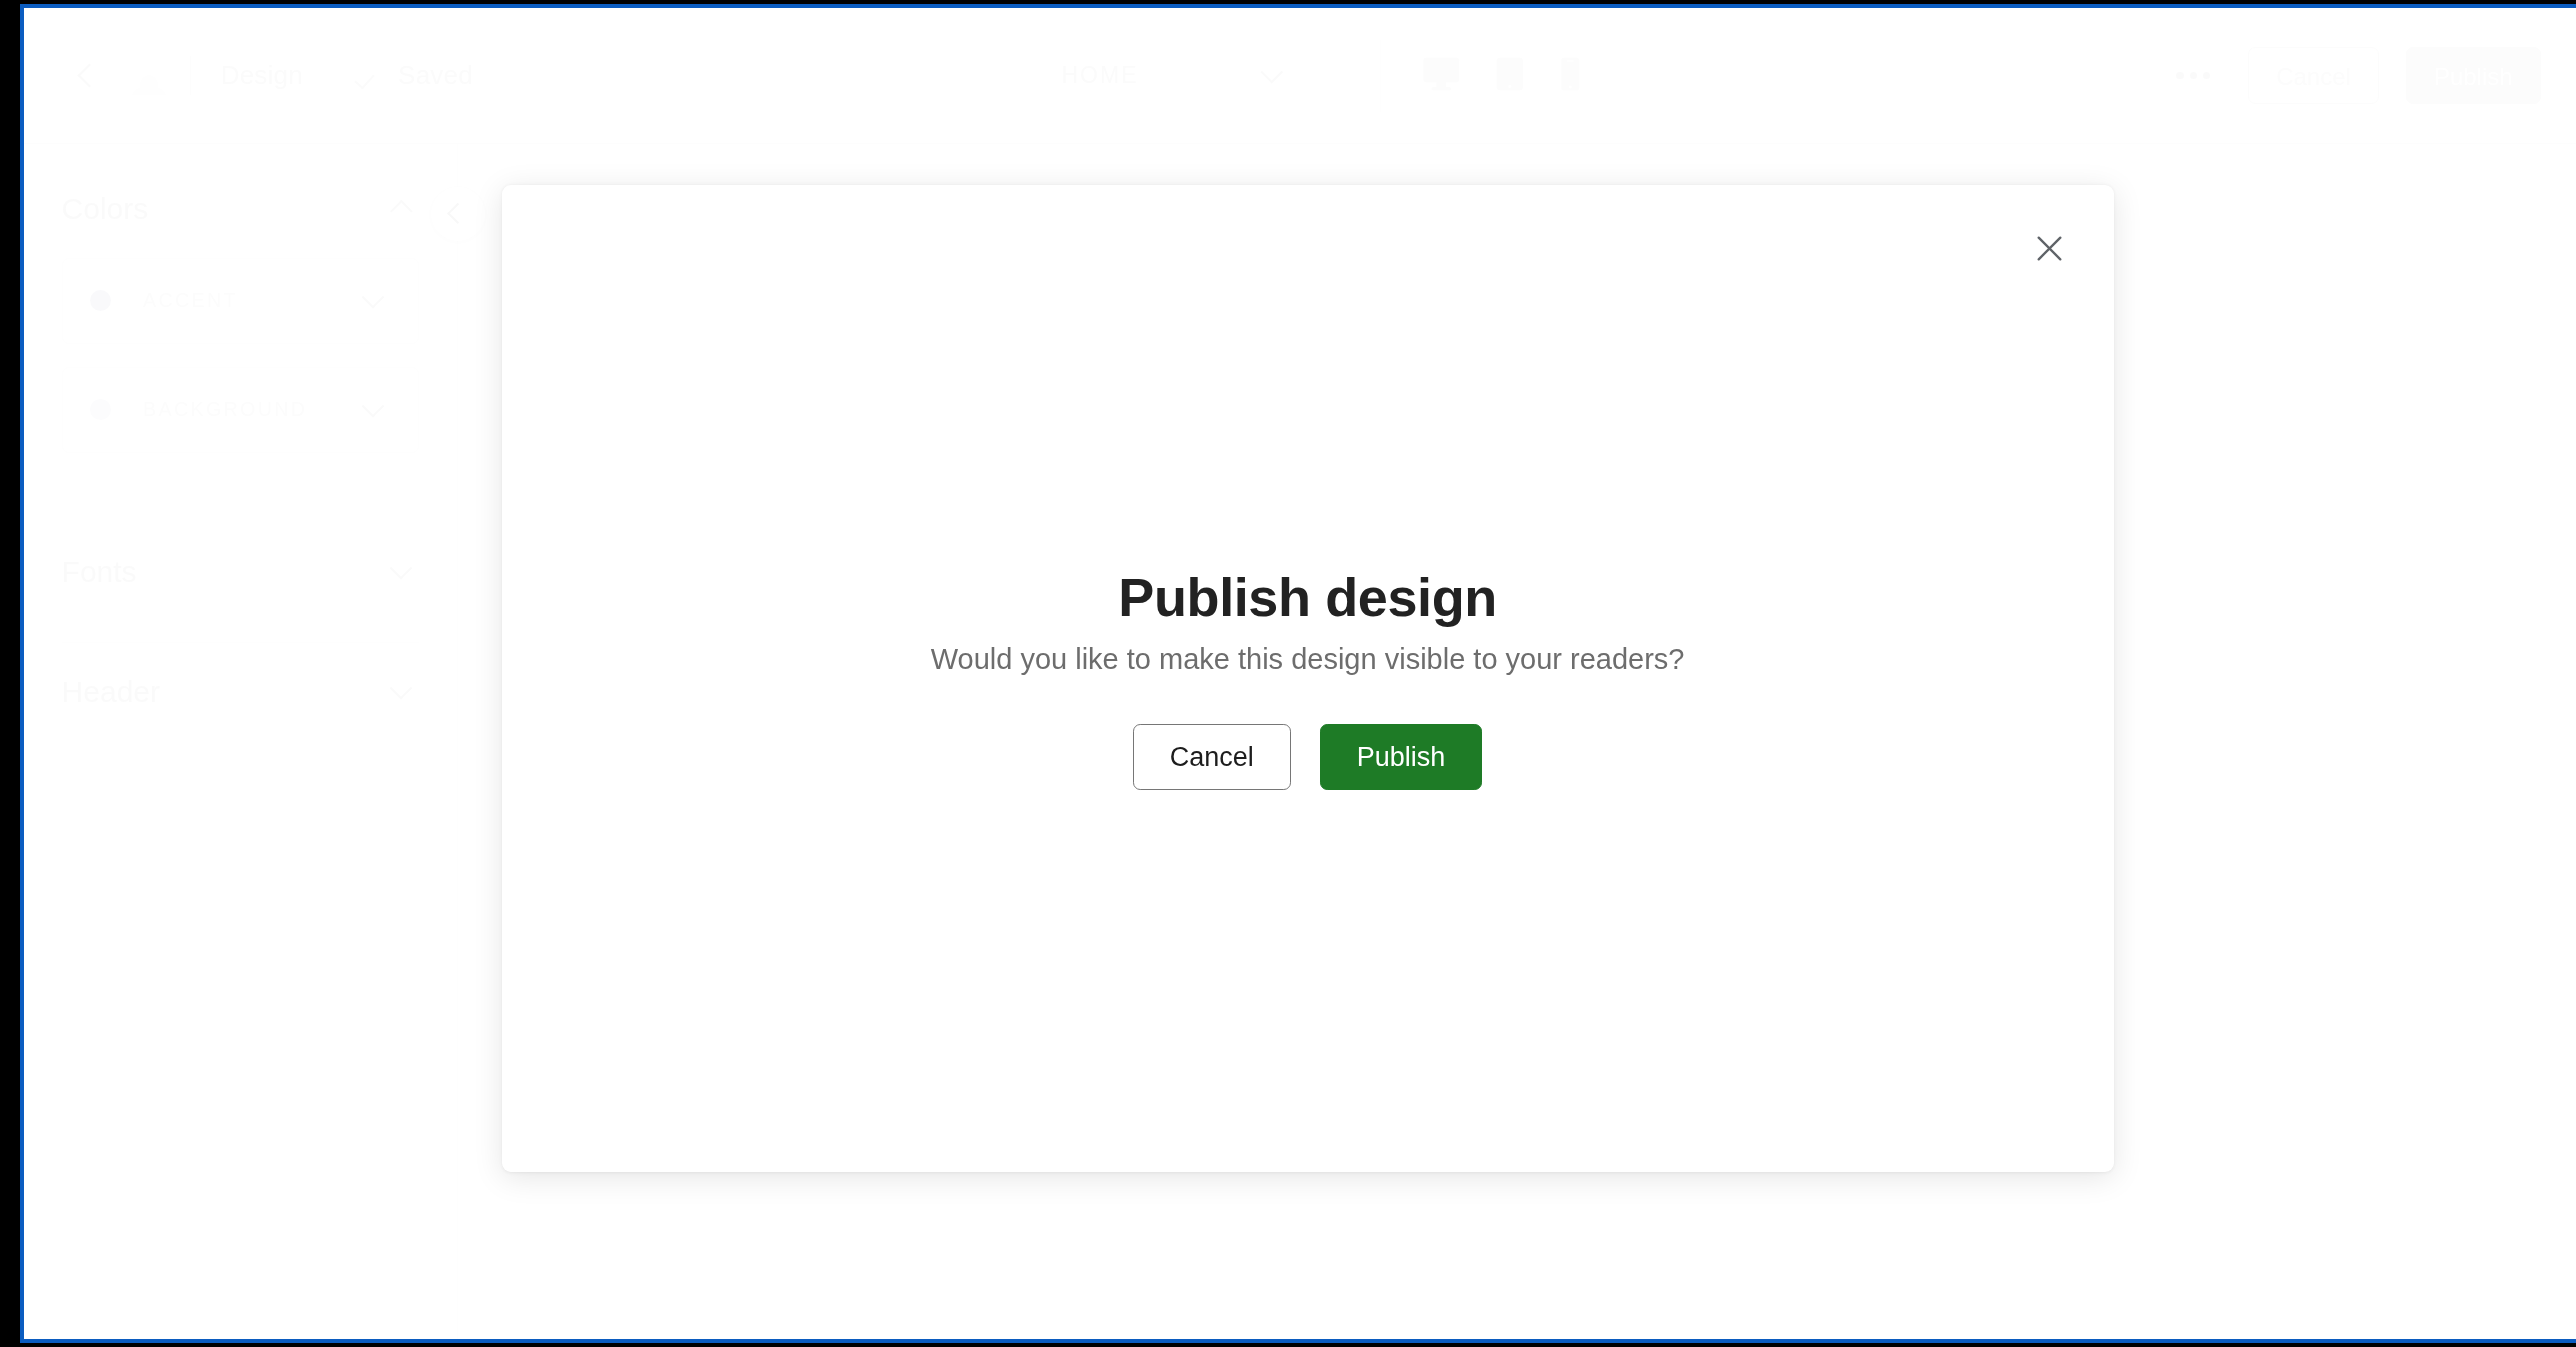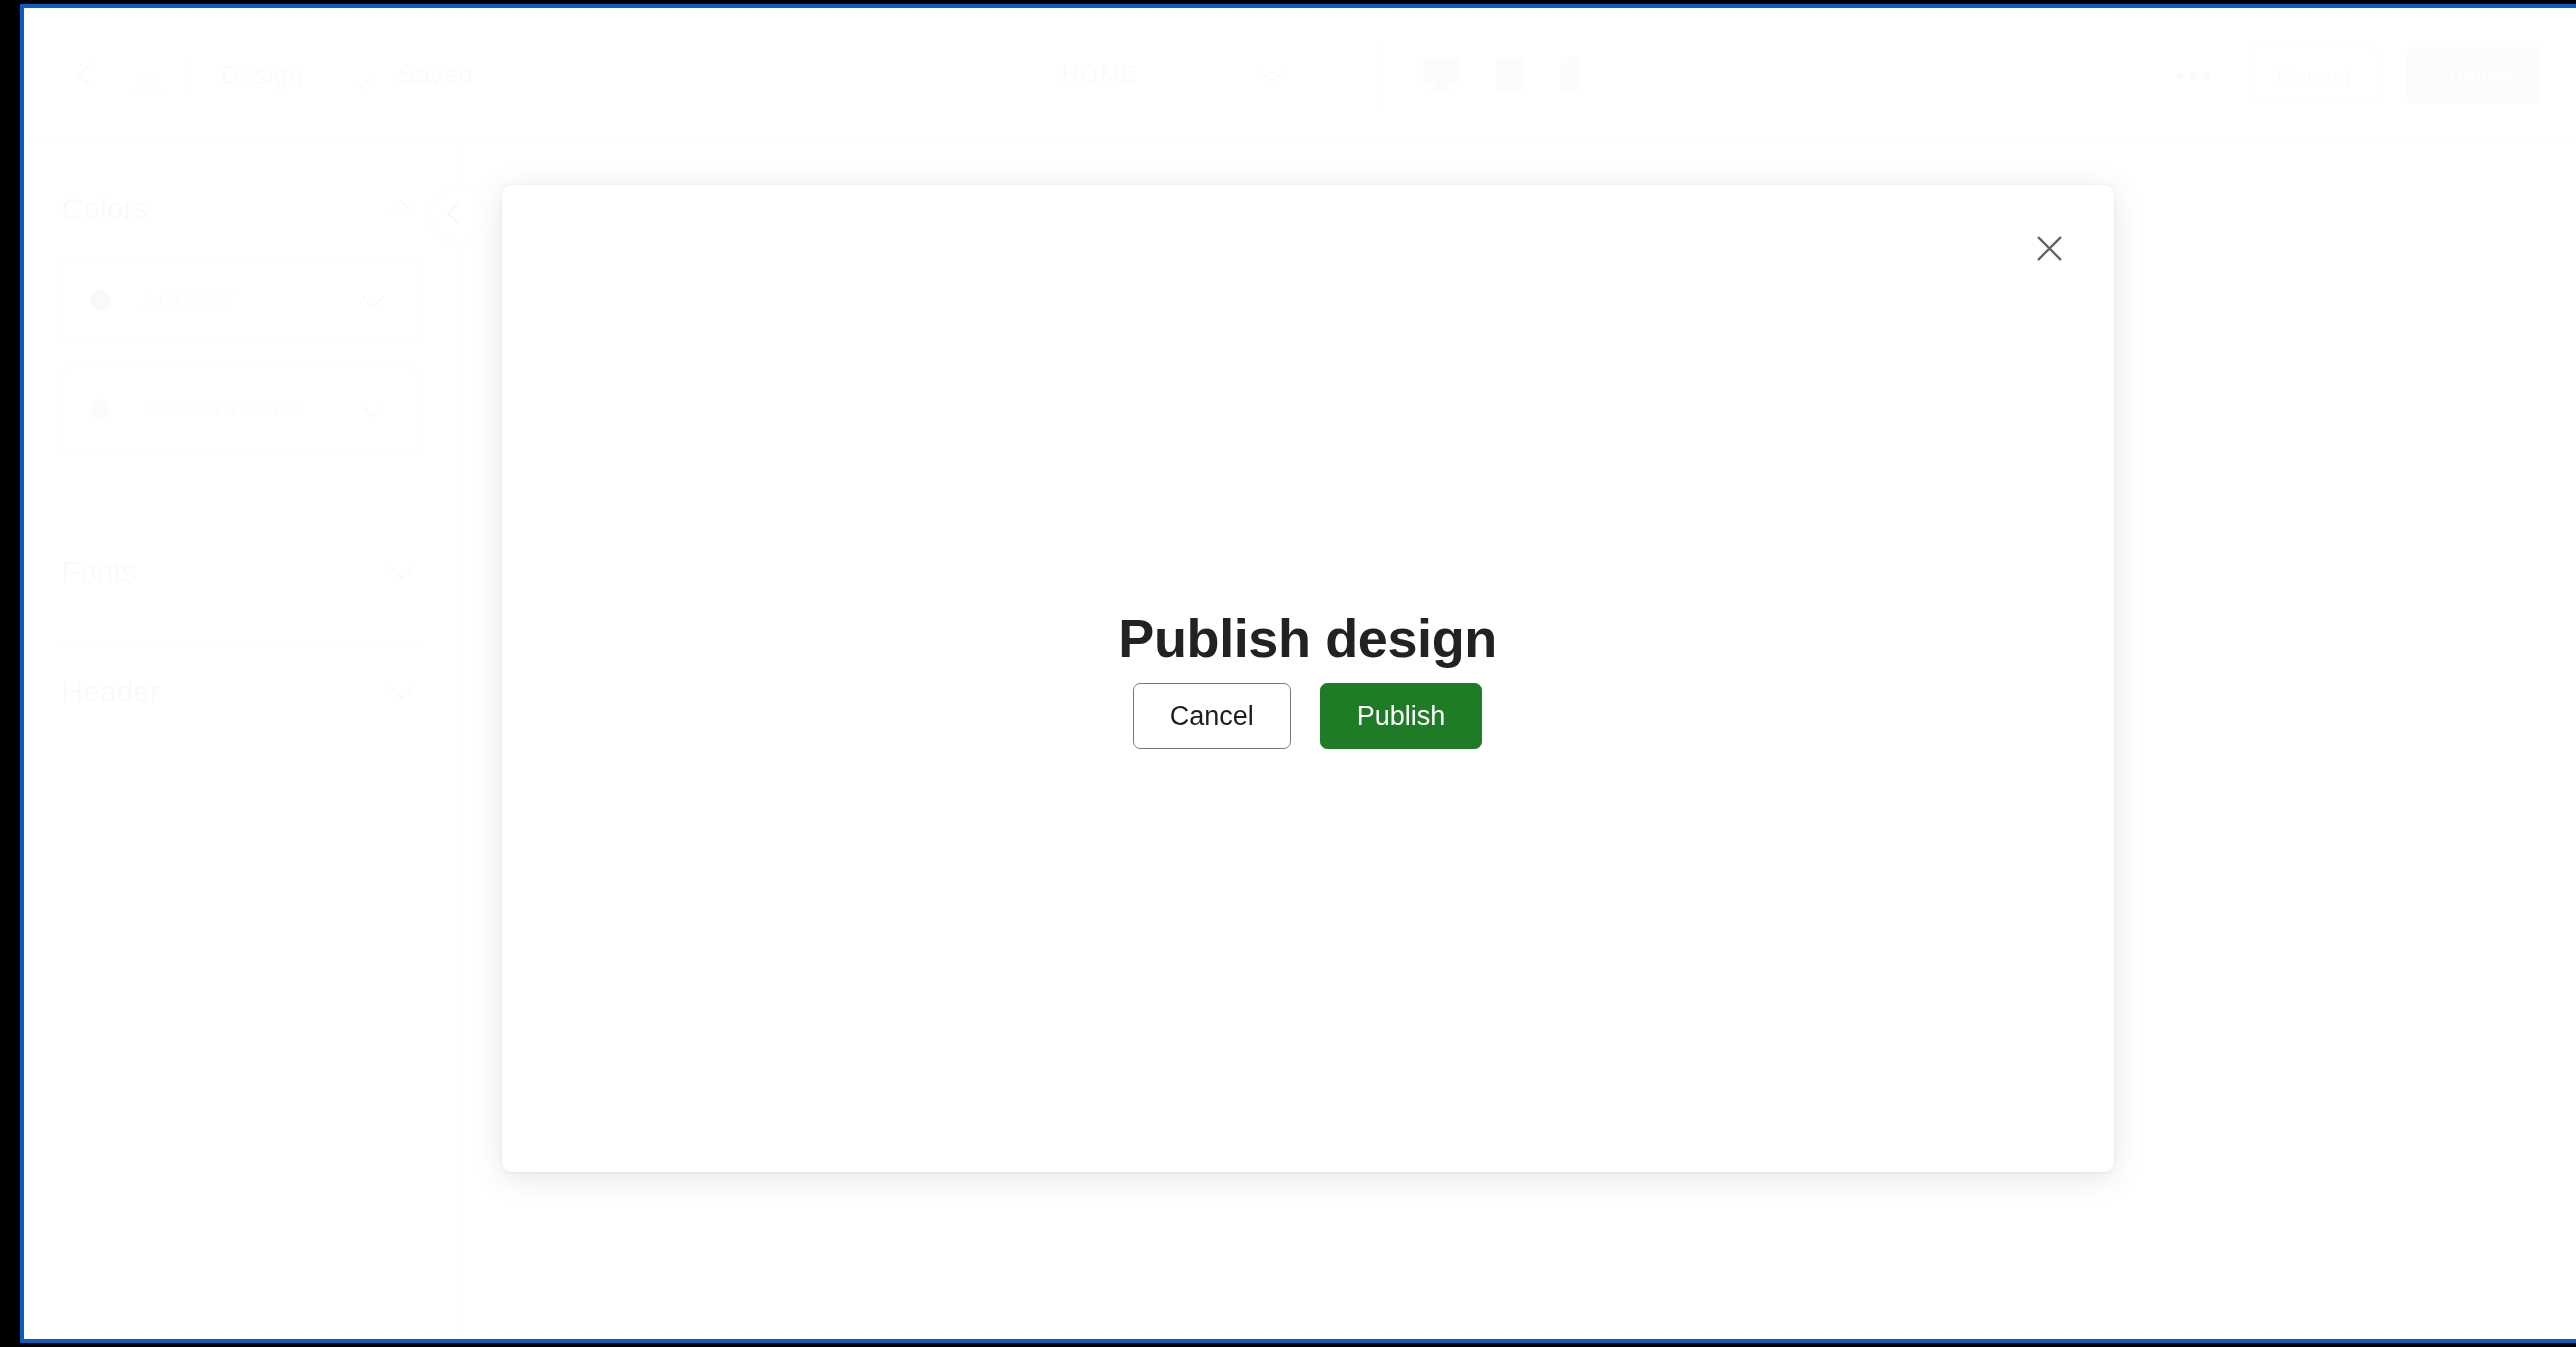--- a/index.html
+++ b/index.html
@@ -497,20 +497,21 @@
     <div id="modal">
       <div id="modal-close">
         <svg width="27" height="27" viewBox="0 0 30 30">
           <line x1="3" y1="3" x2="27" y2="27" stroke="#5f6368" stroke-width="2.6" stroke-linecap="round"></line>
           <line x1="27" y1="3" x2="3" y2="27" stroke="#5f6368" stroke-width="2.6" stroke-linecap="round"></line>
         </svg>
       </div>
 
       <div id="modal-body">
         <h1 id="modal-title">Publish design</h1>
+        <p id="modal-subtitle">Would you like to make this design visible to your readers?</p>
 
         <div id="modal-actions">
           <button class="modal-btn secondary">Cancel</button>
           <button class="modal-btn primary">Publish</button>
         </div>
       </div>
     </div>
 
   </div>
 </div>

